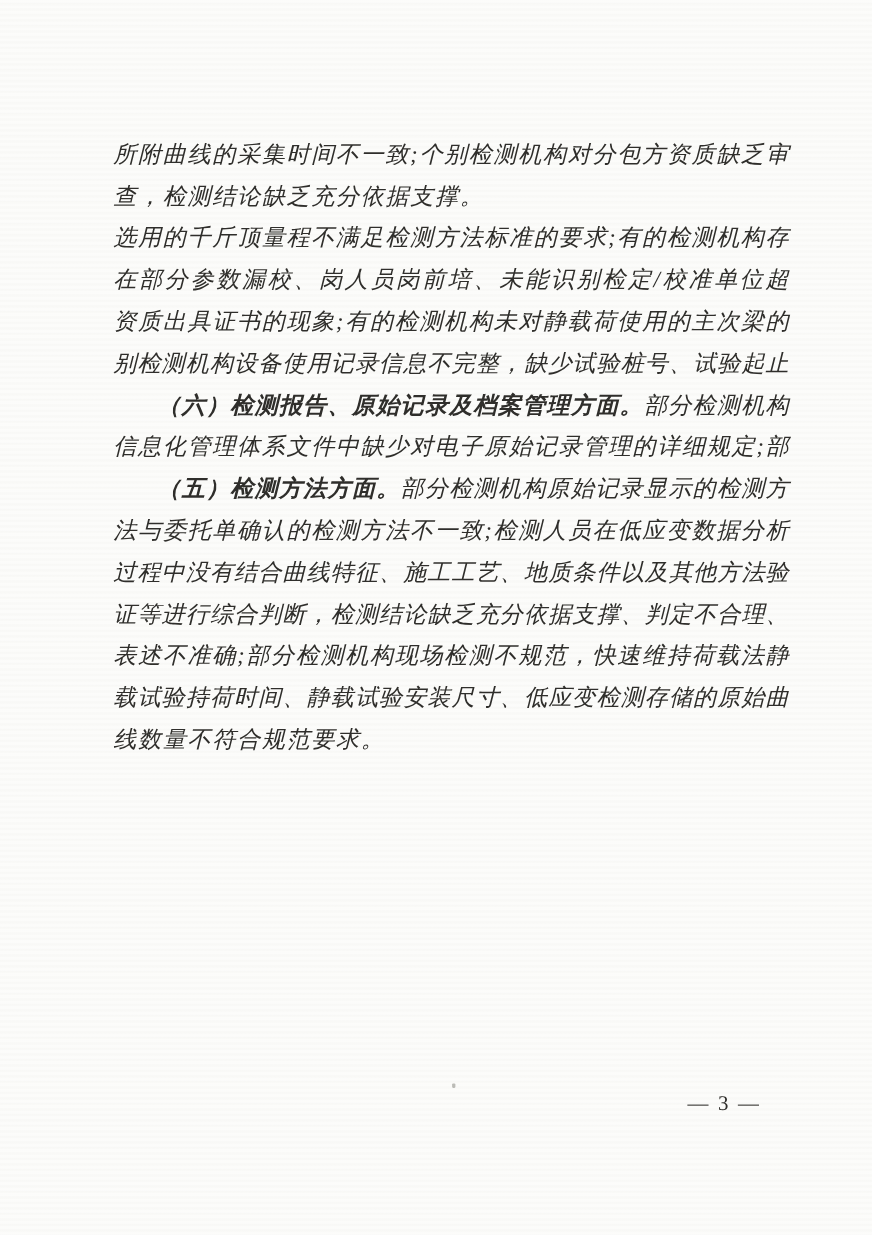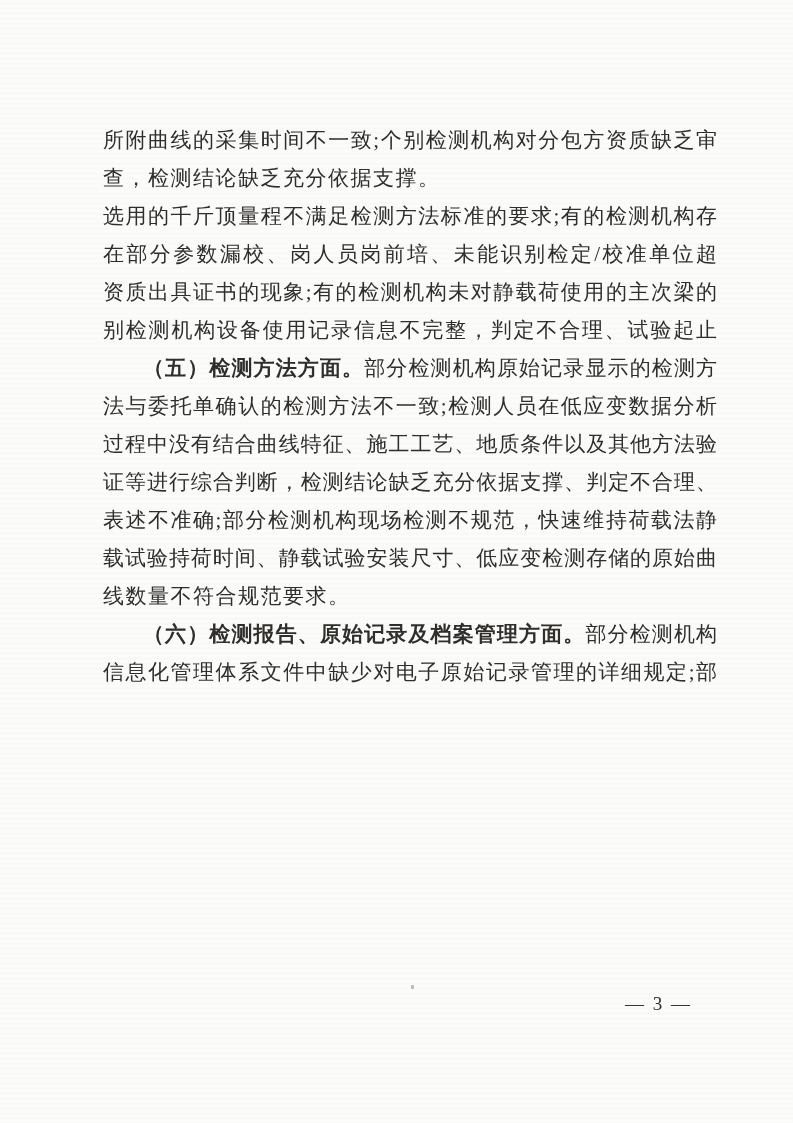--- a/index.html
+++ b/index.html
@@ -32,21 +32,21 @@
     pointer-events: none;
   }
   .text-block {
     position: absolute;
     left: 103px;
     top: 121px;
     width: 614px;
     font-size: 21px;
     line-height: 38px;
   }
-  .para { margin: 0; }
+  .para { margin: 0; font-style: italic; }
   .line {
     text-align: justify;
     text-align-last: justify;
     text-justify: inter-character;
     white-space: normal;
   }
   .line.end {
     text-align-last: left;
     letter-spacing: 1.5px;
   }
@@ -85,37 +85,37 @@
     <div class="para">
       <div class="line">所附曲线的采集时间不一致;个别检测机构对分包方资质缺乏审</div>
       <div class="line end">查，检测结论缺乏充分依据支撑。</div>
     </div>
 
 
     <div class="para">
       <div class="line">选用的千斤顶量程不满足检测方法标准的要求;有的检测机构存</div>
       <div class="line">在部分参数漏校、岗人员岗前培、未能识别检定/校准单位超</div>
       <div class="line">资质出具证书的现象;有的检测机构未对静载荷使用的主次梁的</div>
-      <div class="line">别检测机构设备使用记录信息不完整，判定不合理、试验起止</div>
+      <div class="line">别检测机构设备使用记录信息不完整，缺少试验桩号、试验起止</div>
+    </div>
+
+    <div class="para">
+      <div class="line indent"><span class="head">（六）检测报告、原始记录及档案管理方面。</span><span>部分检测机构</span></div>
+      <div class="line">信息化管理体系文件中缺少对电子原始记录管理的详细规定;部</div>
     </div>
 
     <div class="para">
       <div class="line indent"><span class="head">（五）检测方法方面。</span><span>部分检测机构原始记录显示的检测方</span></div>
       <div class="line">法与委托单确认的检测方法不一致;检测人员在低应变数据分析</div>
       <div class="line">过程中没有结合曲线特征、施工工艺、地质条件以及其他方法验</div>
       <div class="line">证等进行综合判断，检测结论缺乏充分依据支撑、判定不合理、</div>
       <div class="line">表述不准确;部分检测机构现场检测不规范，快速维持荷载法静</div>
       <div class="line">载试验持荷时间、静载试验安装尺寸、低应变检测存储的原始曲</div>
       <div class="line end">线数量不符合规范要求。</div>
     </div>
 
-    <div class="para">
-      <div class="line indent"><span class="head">（六）检测报告、原始记录及档案管理方面。</span><span>部分检测机构</span></div>
-      <div class="line">信息化管理体系文件中缺少对电子原始记录管理的详细规定;部</div>
-    </div>
-
   </div>
 
   <div class="page-number">— 3 —</div>
 
   <div class="speck"></div>
 
 </div>
 
 </body></html>

